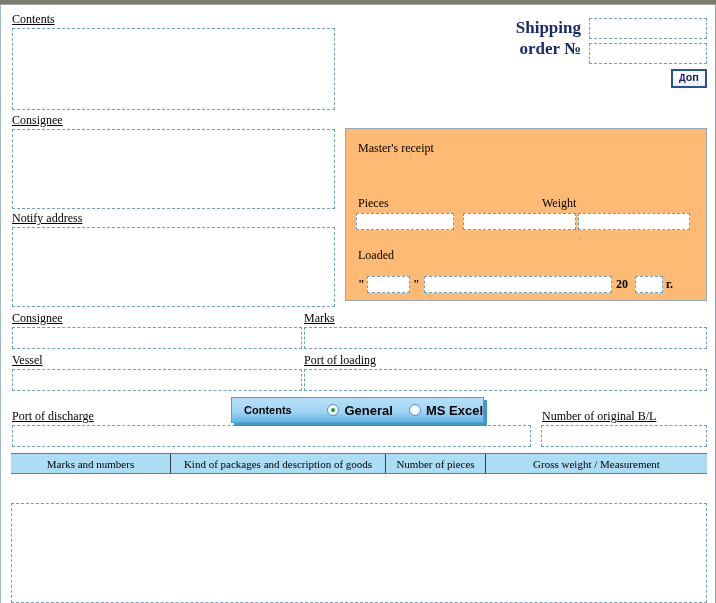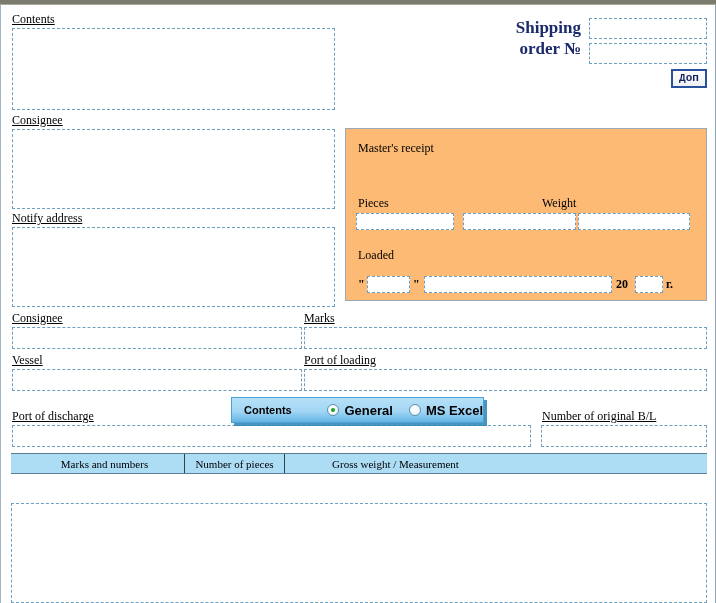--- a/index.html
+++ b/index.html
@@ -247,20 +247,21 @@
       <span class="radio sel"></span>
       <span class="radio-text">General</span>
     </span>
     <span class="radio-wrap">
       <span class="radio"></span>
       <span class="radio-text">MS Excel</span>
     </span>
   </div>
 
   <div class="gt-head" style="left:10px; top:448px; width:696px; height:21px;">
-    <div class="gt-cell" style="width:160px;margin-left:14px;">Marks and numbers</div>
+    <div class="gt-cell" style="width:160px;">Marks and numbers</div>
+    <div class="gt-cell" style="width:215px;">Kind of packages and description of goods</div>
     <div class="gt-cell" style="width:100px;">Number of pieces</div>
     <div class="gt-cell" style="width:221px;">Gross weight / Measurement</div>
   </div>
 
   <textarea class="dfield-in" style="left: 10px; top: 498px; width: 696px; height: 100px; resize: none;" value=""></textarea>
 
 </div>
 
 </body></html>

